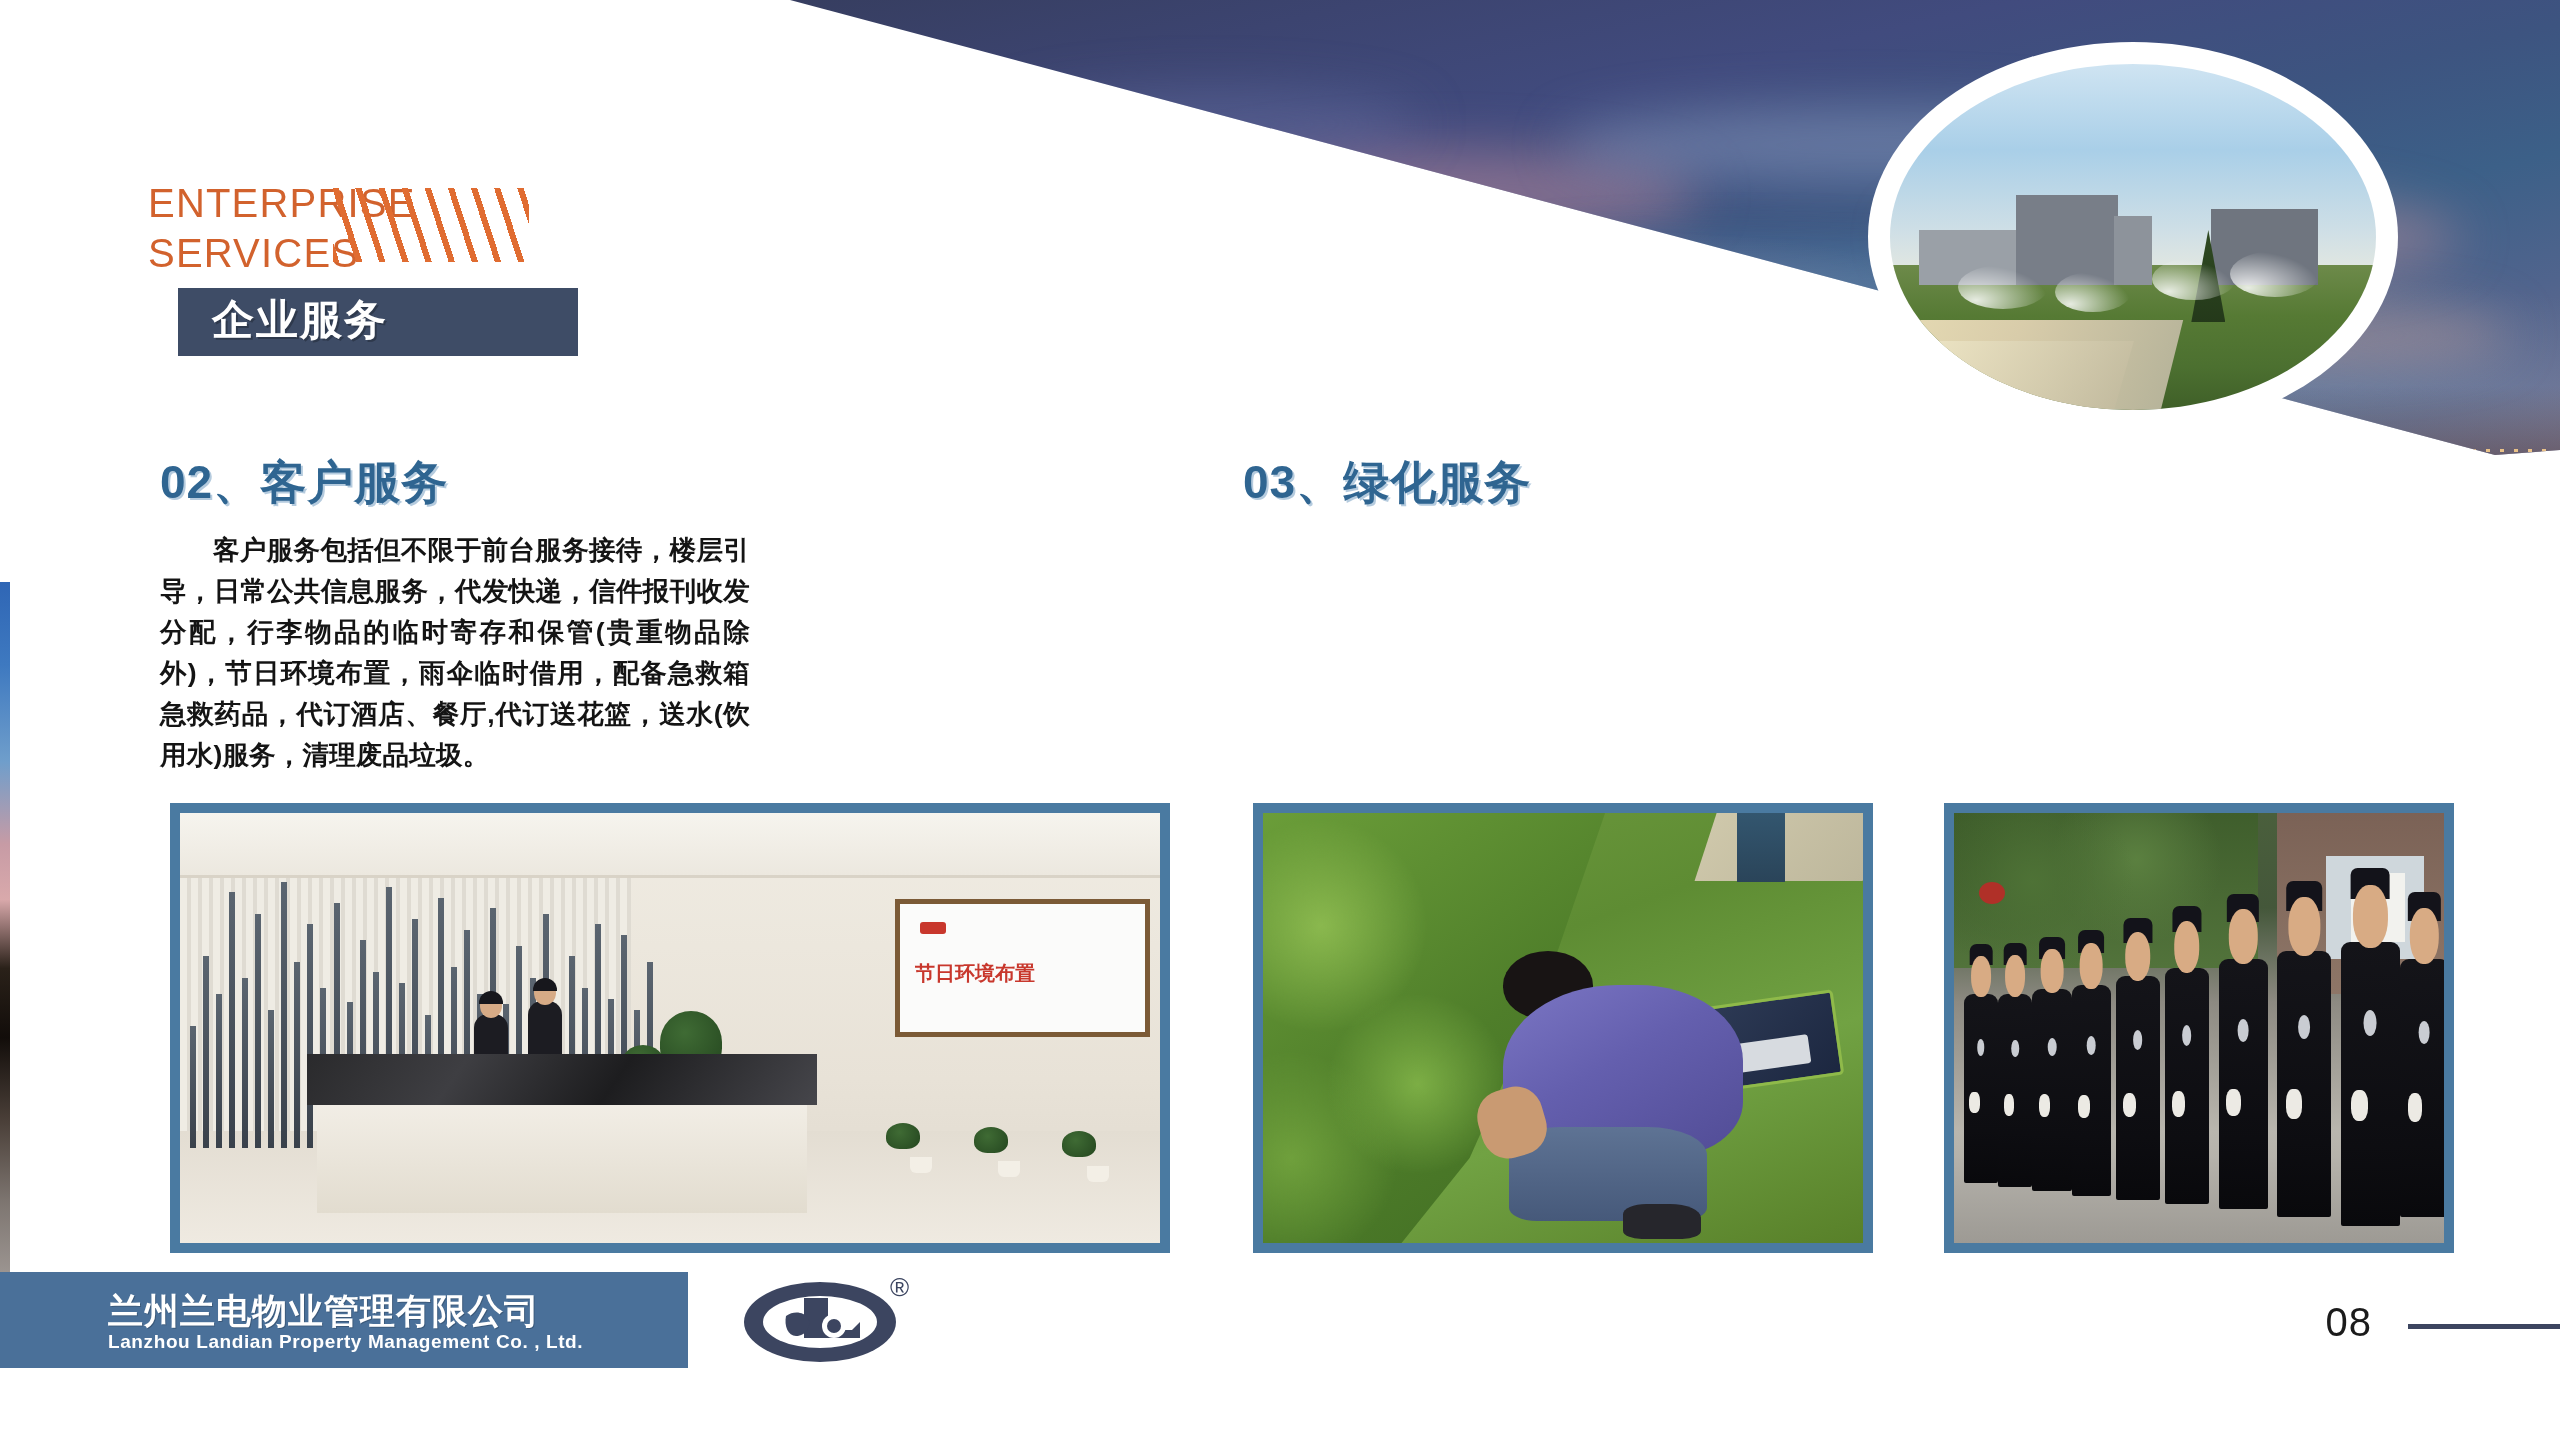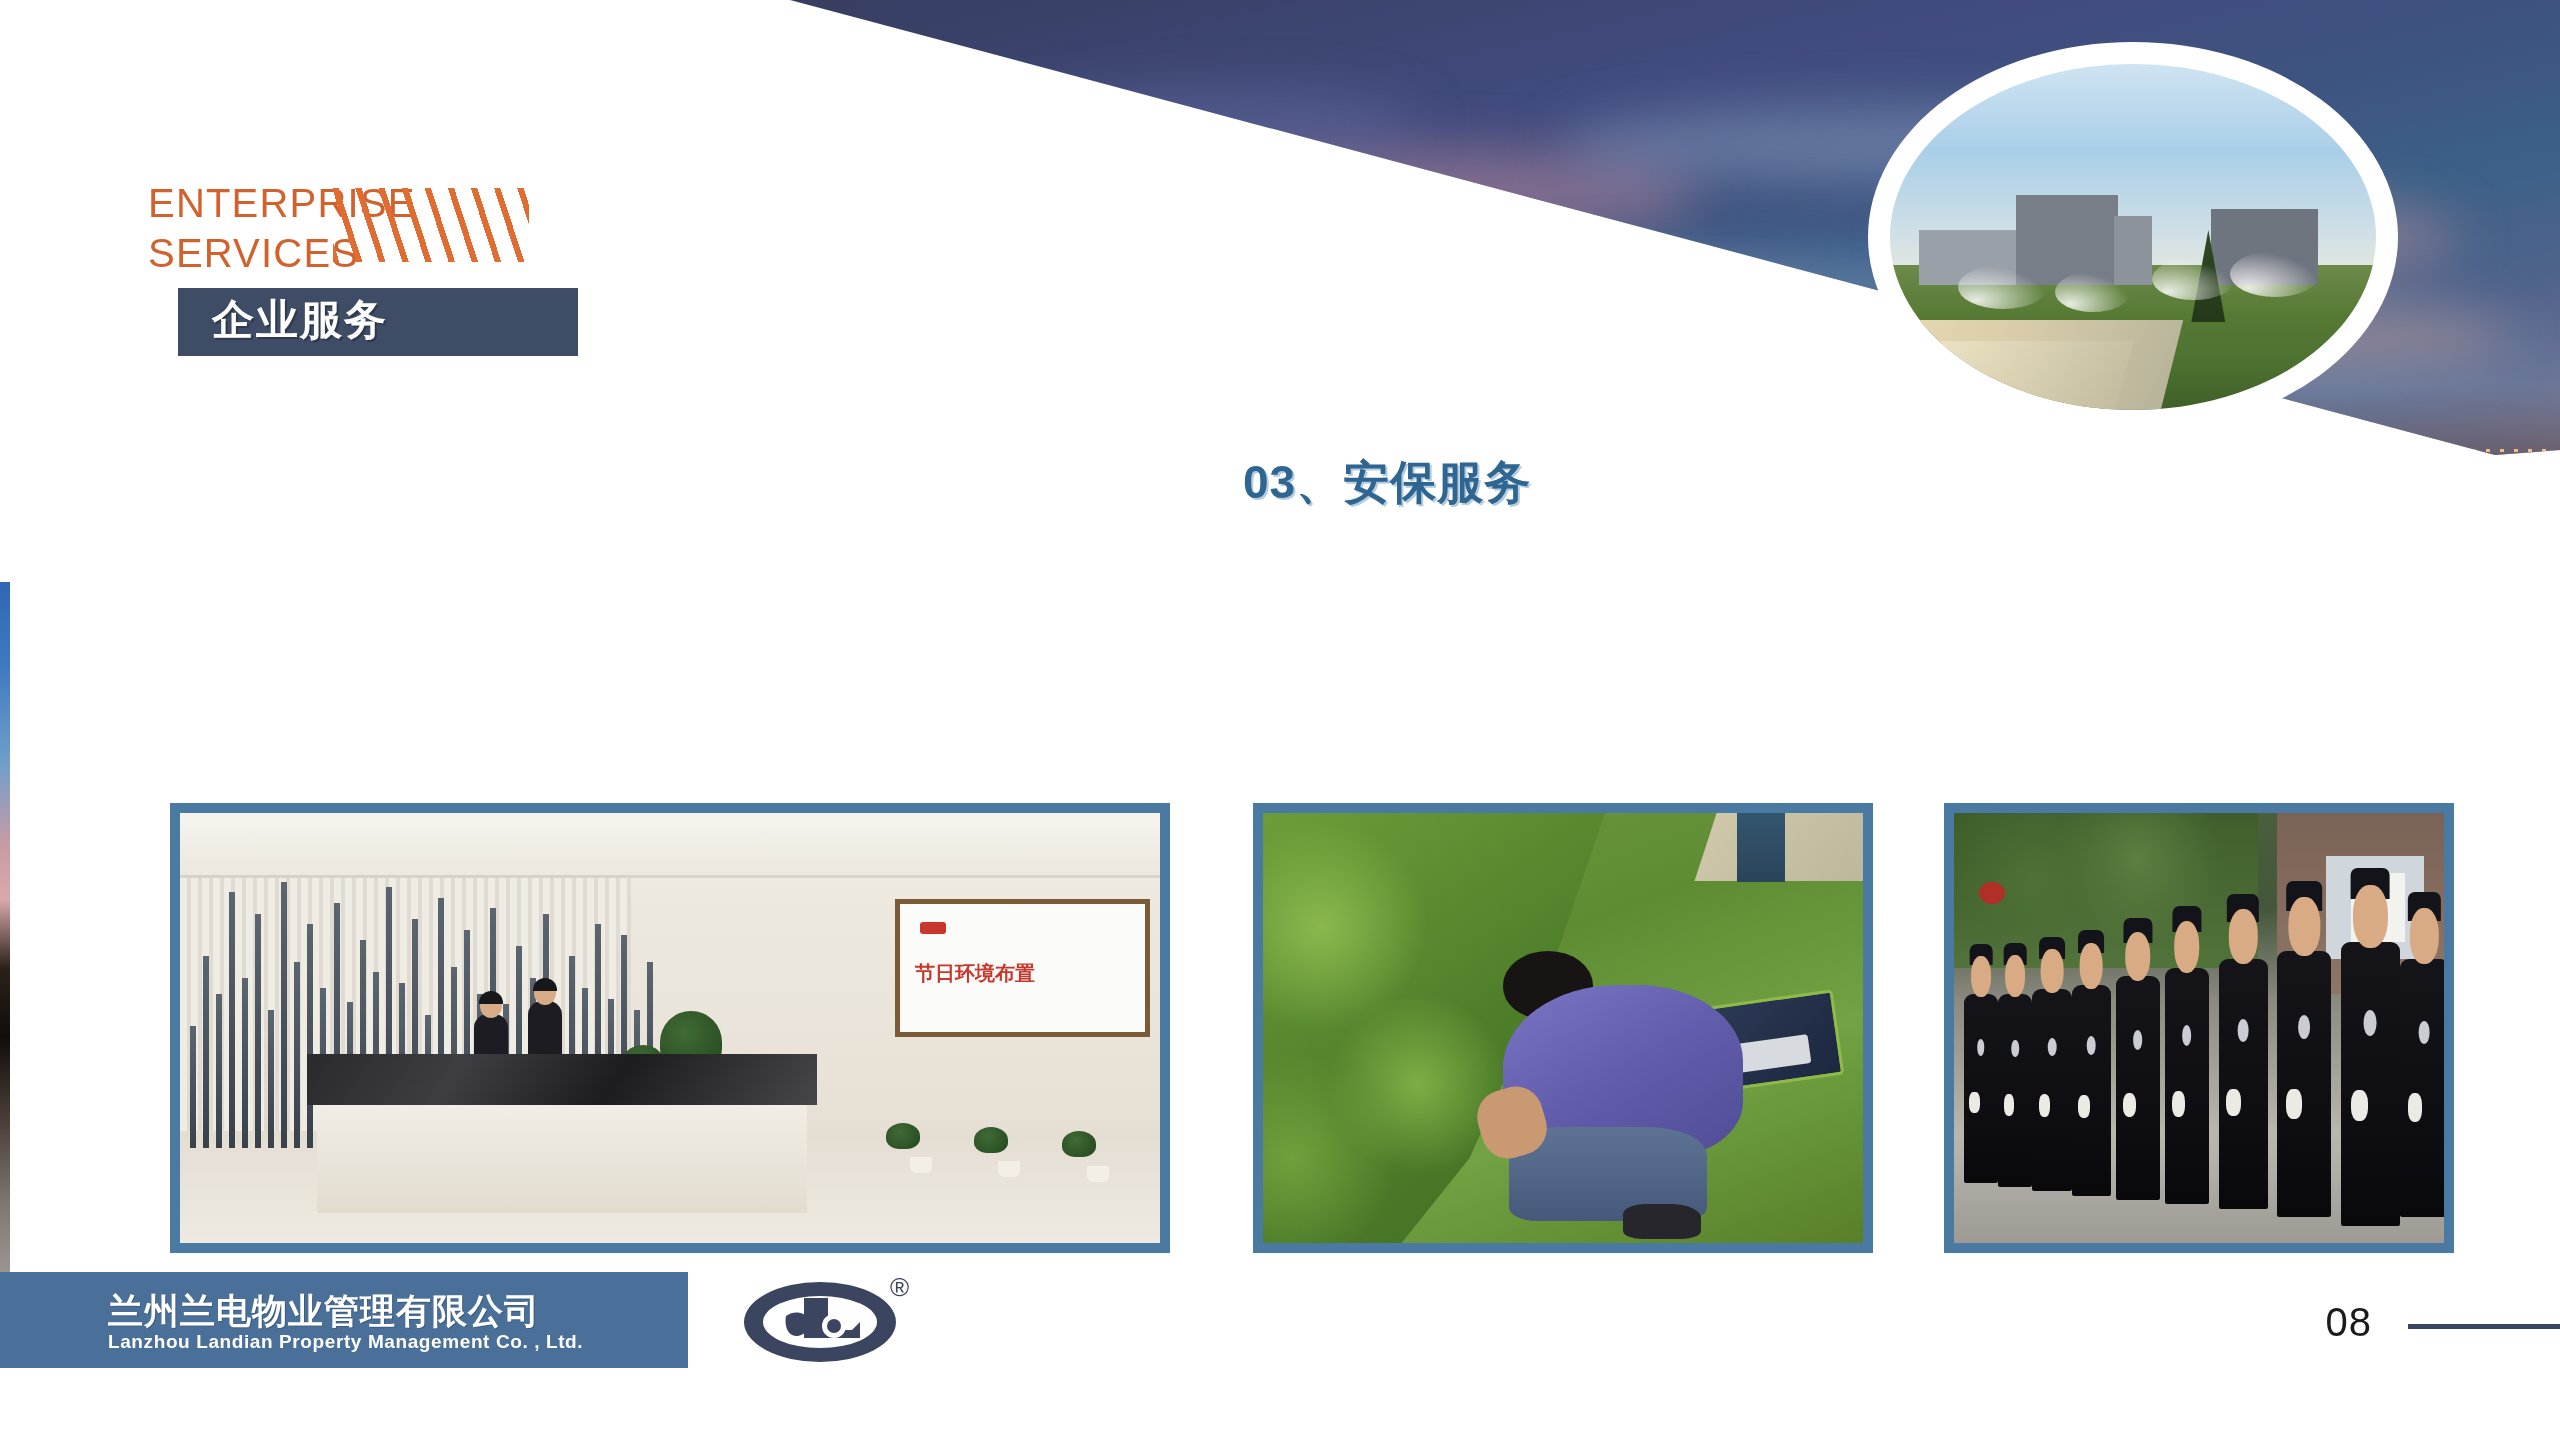--- a/index.html
+++ b/index.html
@@ -473,24 +473,30 @@
     <div class="op-bldg opb4"></div>
     <div class="op-tree"></div>
     <div class="op-road"></div>
     <div class="op-water"></div>
     <div class="op-spray ops1"></div>
     <div class="op-spray ops2"></div>
     <div class="op-spray ops3"></div>
     <div class="op-spray ops4"></div>
   </div>
 
+  <div class="col" id="col1">
+    <div class="col-title-wrap">
+      <span class="col-title">02、</span><span class="col-title">客户服务</span>
+    </div>
+    <div class="col-body">客户服务包括但不限于前台服务接待，楼层引导，日常公共信息服务，代发快递，信件报刊收发分配，行李物品的临时寄存和保管(贵重物品除外)，节日环境布置，雨伞临时借用，配备急救箱急救药品，代订酒店、餐厅,代订送花篮，送水(饮用水)服务，清理废品垃圾。</div>
+  </div>
 
   <div class="col" id="col2">
     <div class="col-title-wrap">
-      <span class="col-title">03、</span><span class="col-title">安保服务</span>
+      <span class="col-title">03、</span><span class="col-title">绿化服务</span>
     </div>
   </div>
 
   <div class="col" id="col3">
   </div>
 
   <div class="card" id="card1">
     <div class="card-inner">
       <div class="lobby-right"></div>
       <div class="lobby-wall"></div>

